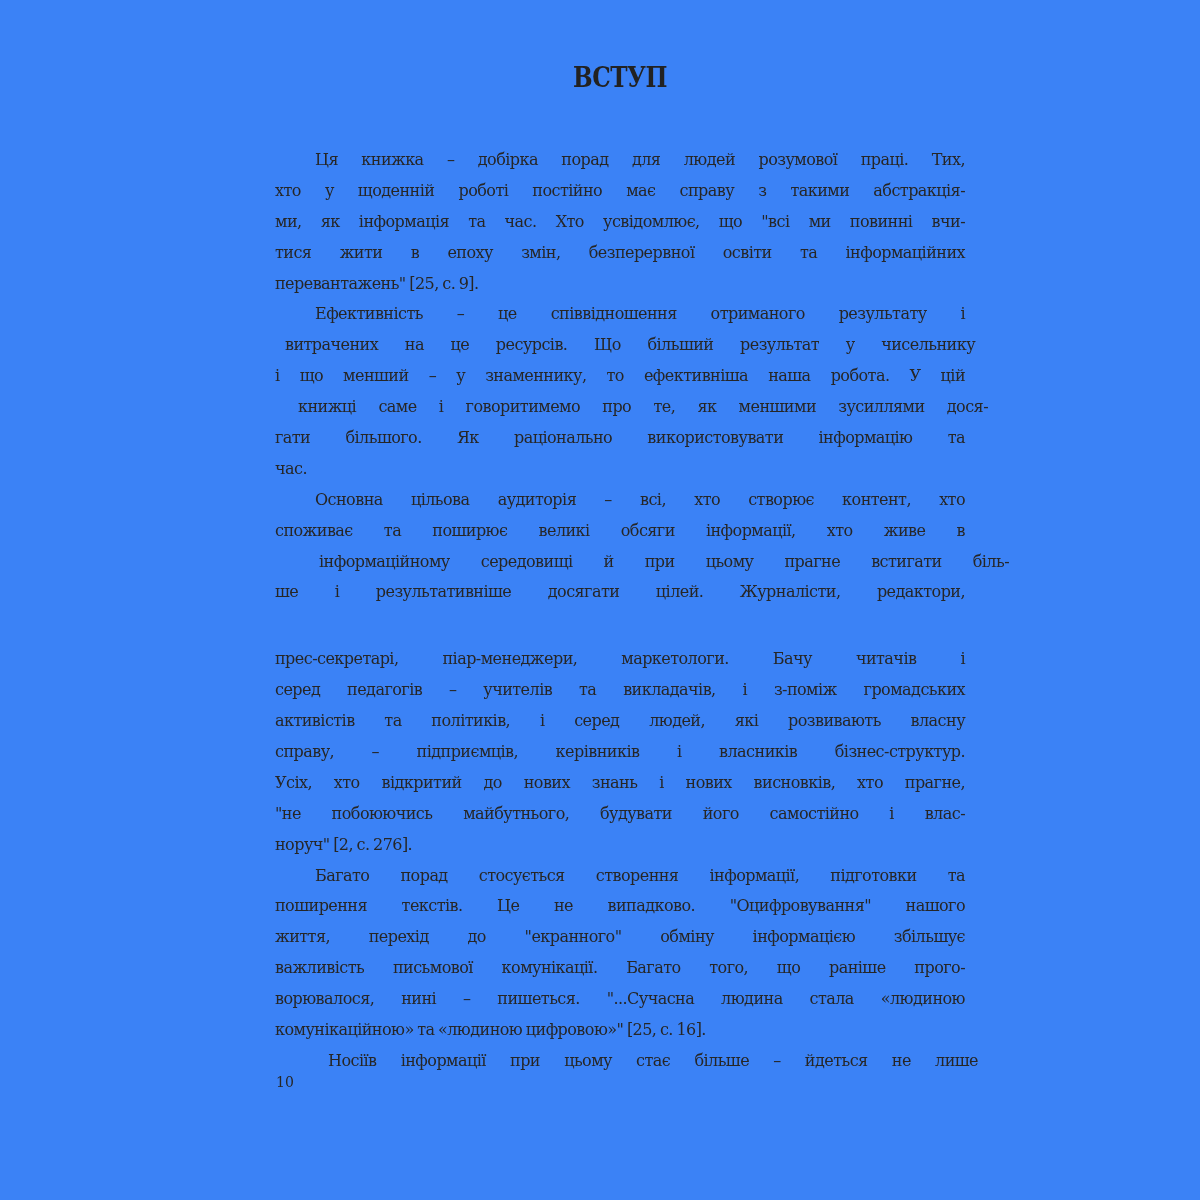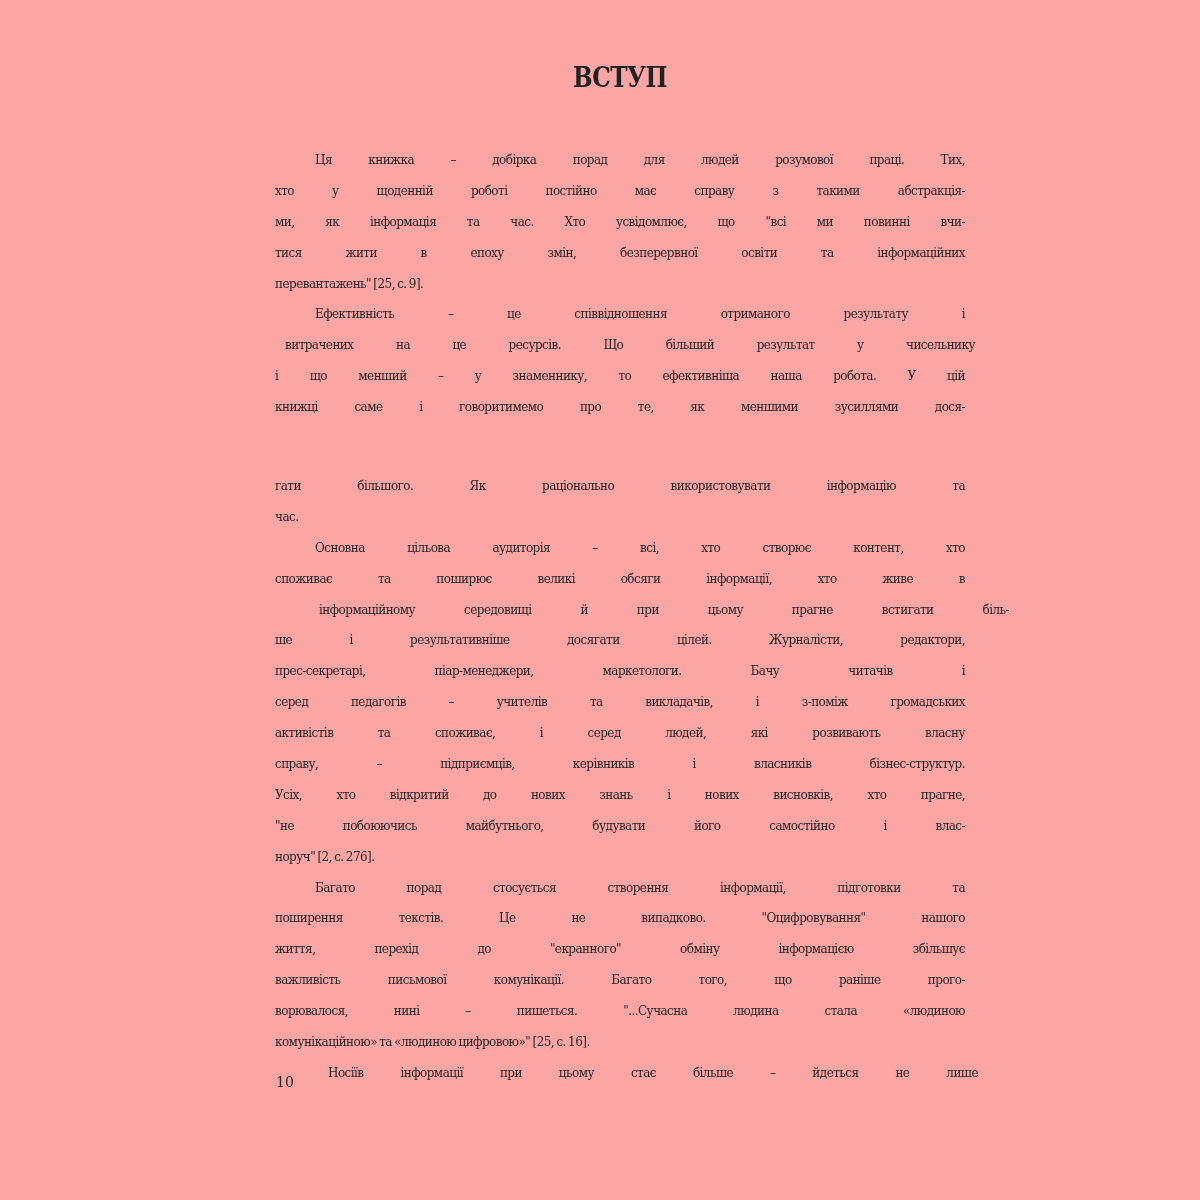--- a/index.html
+++ b/index.html
@@ -1,35 +1,35 @@
 <!DOCTYPE html>
 <html><head>
   <meta charset="utf-8">
   <style>
     html, body { margin: 0; padding: 0; background: #ffffff; }
     body { width: 1200px; height: 1200px; position: relative; overflow: hidden; }
     .page {
       position: absolute; left: 0; top: 0; width: 1200px; height: 1200px;
-      background: #fca5a5;
+      background: #3b82f6;
     }
     .title {
       position: absolute; left: 0; width: 1240px; top: 62px;
       text-align: center;
       font-family: "DejaVu Serif", serif;
       font-weight: bold;
       font-size: 27px;
       color: #222;
       letter-spacing: -0.5px;
       transform: scaleX(0.86);
       transform-origin: center;
     }
     .body-text {
       position: absolute; left: 275px; top: 145px; width: 690px;
       font-family: "DejaVu Serif", serif;
-      font-size: 12px;
+      font-size: 16px;
       color: #262626;
     }
     .line {
       height: 30.9px; line-height: 30.9px;
       white-space: nowrap;
       overflow: visible;
       text-align: justify;
       text-align-last: justify;
       letter-spacing: -0.55px;
       word-spacing: -1px;
@@ -73,51 +73,51 @@
       <div class="line indent">
           <span style="display: block; width: 100%;">Ефективність – це співвідношення отриманого результату і</span>
         </div>
       <div class="line">
           <span style="display: block; width: 100%; margin-left: 10px;">витрачених на це ресурсів. Що більший результат у чисельнику</span>
         </div>
       <div class="line">
           <span style="display: block; width: 100%;">і що менший – у знаменнику, то ефективніша наша робота. У цій</span>
         </div>
       <div class="line">
-          <span style="display: block; width: 100%;">книжці саме і говоритимемо про те, як меншими зусиллями дося-</span>
+          <span style="display: block; width: 100%; margin-left: 23px;">книжці саме і говоритимемо про те, як меншими зусиллями дося-</span>
         </div>
       <div class="line">
-          <span style="display: block; width: 100%; margin-top: 48px;">гати більшого. Як раціонально використовувати інформацію та</span>
+          <span style="display: block; width: 100%;">гати більшого. Як раціонально використовувати інформацію та</span>
         </div>
       <div class="line last">
           <span style="display: block; width: 100%;">час.</span>
         </div>
     </div>
 
     <div>
       <div class="line indent">
           <span style="display: block; width: 100%;">Основна цільова аудиторія – всі, хто створює контент, хто</span>
         </div>
       <div class="line">
           <span style="display: block; width: 100%;">споживає та поширює великі обсяги інформації, хто живе в</span>
         </div>
       <div class="line">
           <span style="display: block; width: 100%; margin-left: 44px;">інформаційному середовищі й при цьому прагне встигати біль-</span>
         </div>
       <div class="line">
           <span style="display: block; width: 100%;">ше і результативніше досягати цілей. Журналісти, редактори,</span>
         </div>
       <div class="line">
-          <span style="display: block; width: 100%;">прес-секретарі, піар-менеджери, маркетологи. Бачу читачів і</span>
+          <span style="display: block; width: 100%; margin-top: 36px;">прес-секретарі, піар-менеджери, маркетологи. Бачу читачів і</span>
         </div>
       <div class="line">
           <span style="display: block; width: 100%;">серед педагогів – учителів та викладачів, і з-поміж громадських</span>
         </div>
       <div class="line">
-          <span style="display: block; width: 100%;">активістів та споживає, і серед людей, які розвивають власну</span>
+          <span style="display: block; width: 100%;">активістів та політиків, і серед людей, які розвивають власну</span>
         </div>
       <div class="line">
           <span style="display: block; width: 100%;">справу, – підприємців, керівників і власників бізнес-структур.</span>
         </div>
       <div class="line">
           <span style="display: block; width: 100%;">Усіх, хто відкритий до нових знань і нових висновків, хто прагне,</span>
         </div>
       <div class="line">
           <span style="display: block; width: 100%;">"не побоюючись майбутнього, будувати його самостійно і влас-</span>
         </div>

